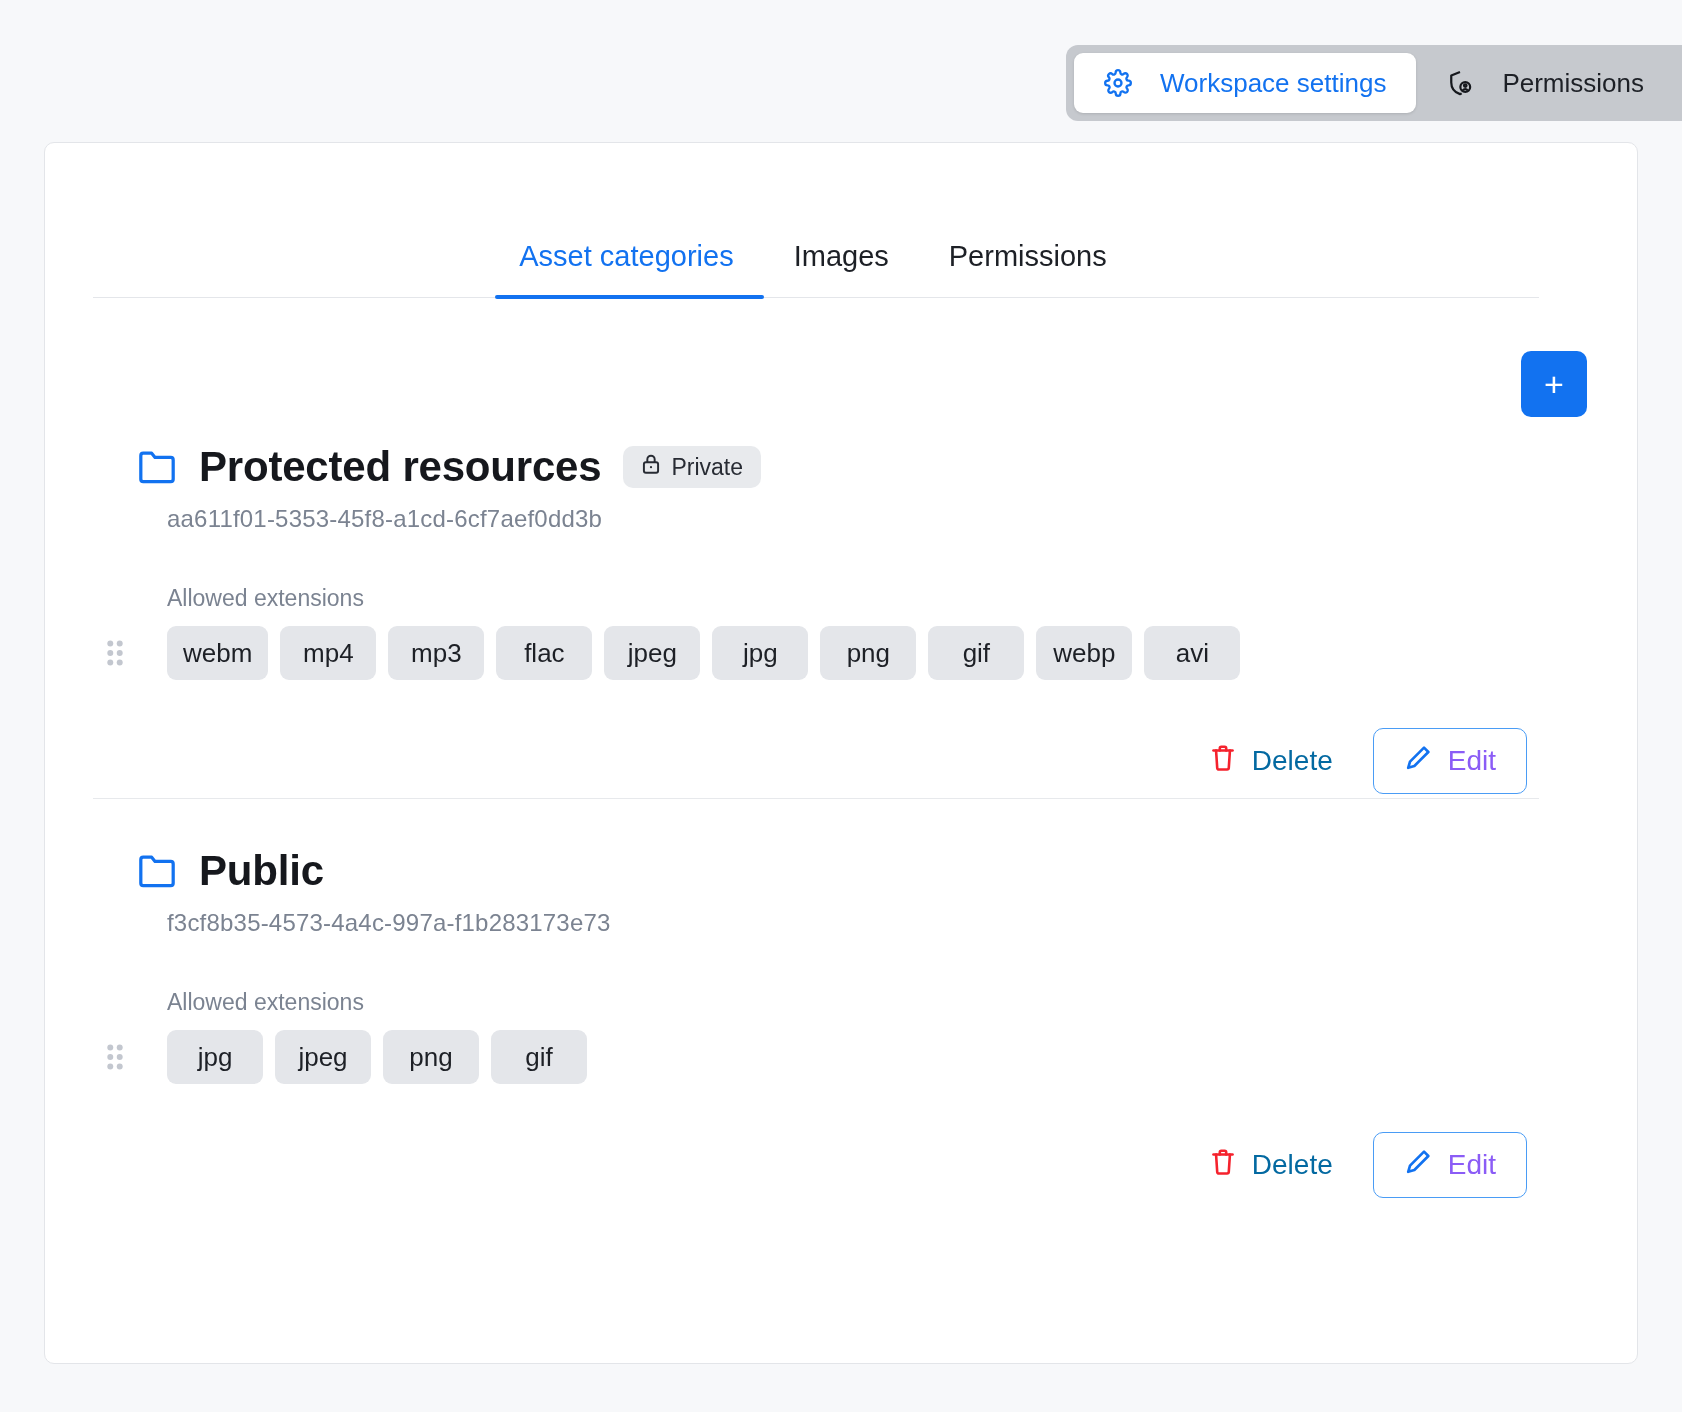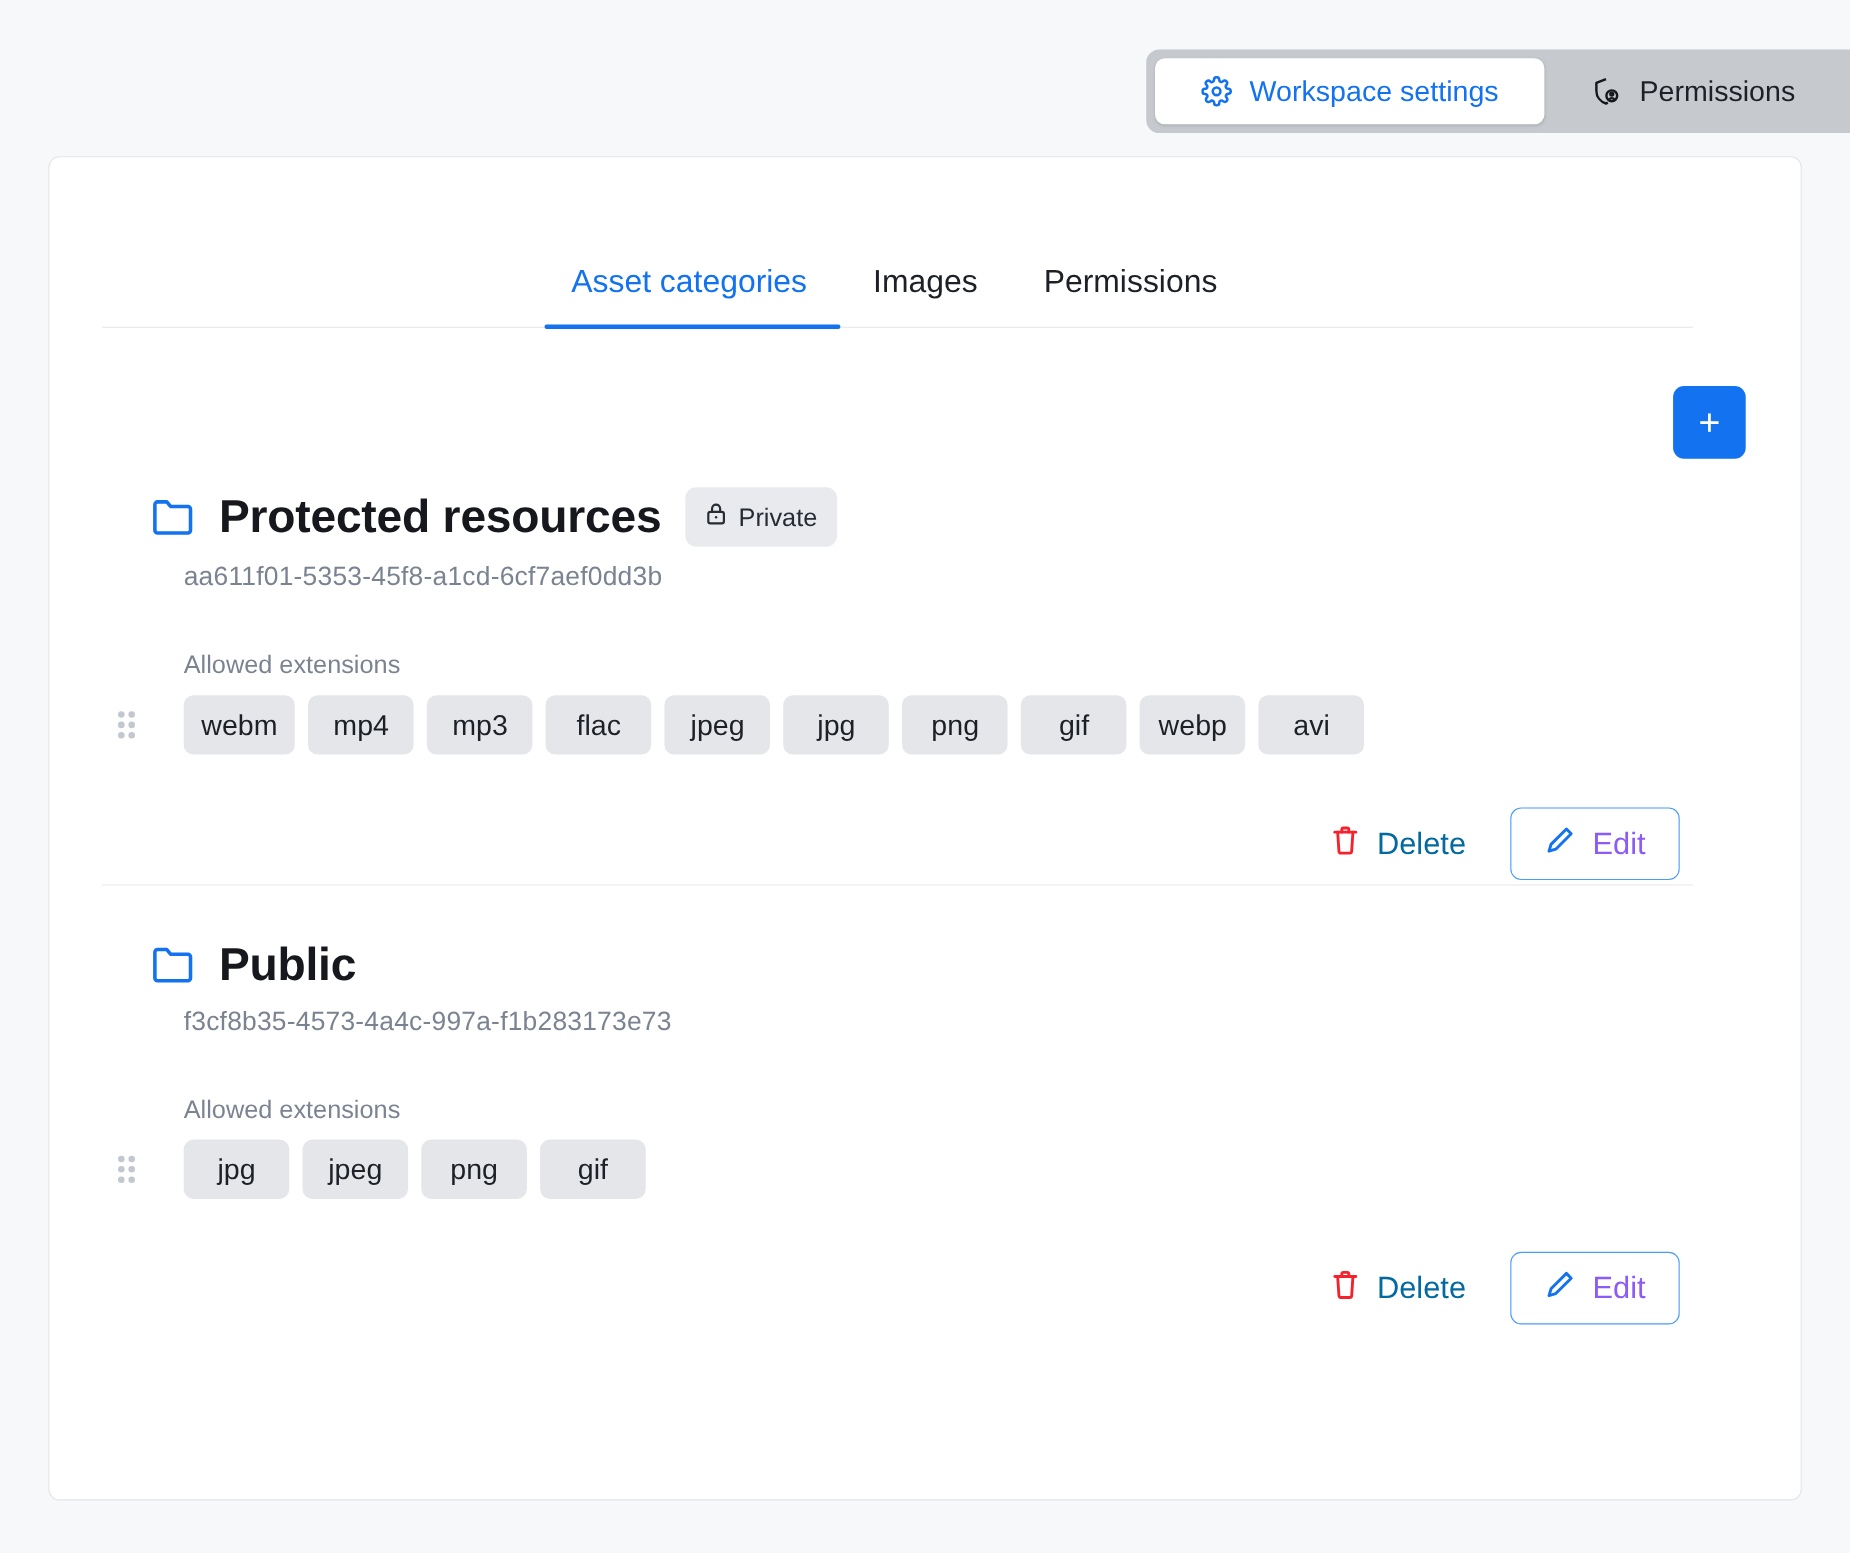--- a/index.html
+++ b/index.html
@@ -28,23 +28,23 @@
     background: #c6c9ce;
     border-radius: 12px 0 0 12px;
     display: flex;
     align-items: center;
     padding: 8px;
     gap: 0;
   }
   .seg-item {
     display: flex;
     align-items: center;
-    gap: 16px;
+    gap: 28px;
     height: 60px;
-    padding: 0 42px;
+    padding: 0 30px;
     border-radius: 9px;
     font-size: 26px;
     color: #1d2026;
     white-space: nowrap;
     cursor: pointer;
     user-select: none;
   }
   .seg-item.active {
     background: #ffffff;
     color: #1272f0;
@@ -147,21 +147,21 @@
     font-weight: bold;
     color: #16181d;
     letter-spacing: -0.2px;
   }
   .badge {
     display: inline-flex;
     align-items: center;
     gap: 10px;
     background: #e8eaed;
     border-radius: 10px;
-    height: 54px;
+    height: 42px;
     padding: 0 18px;
     font-size: 23px;
     color: #272b33;
   }
   .cat-uuid {
     margin: 14px 0 0 44px;
     padding-left: 30px;
     font-size: 24px;
     color: #7b8391;
     letter-spacing: 0.2px;

